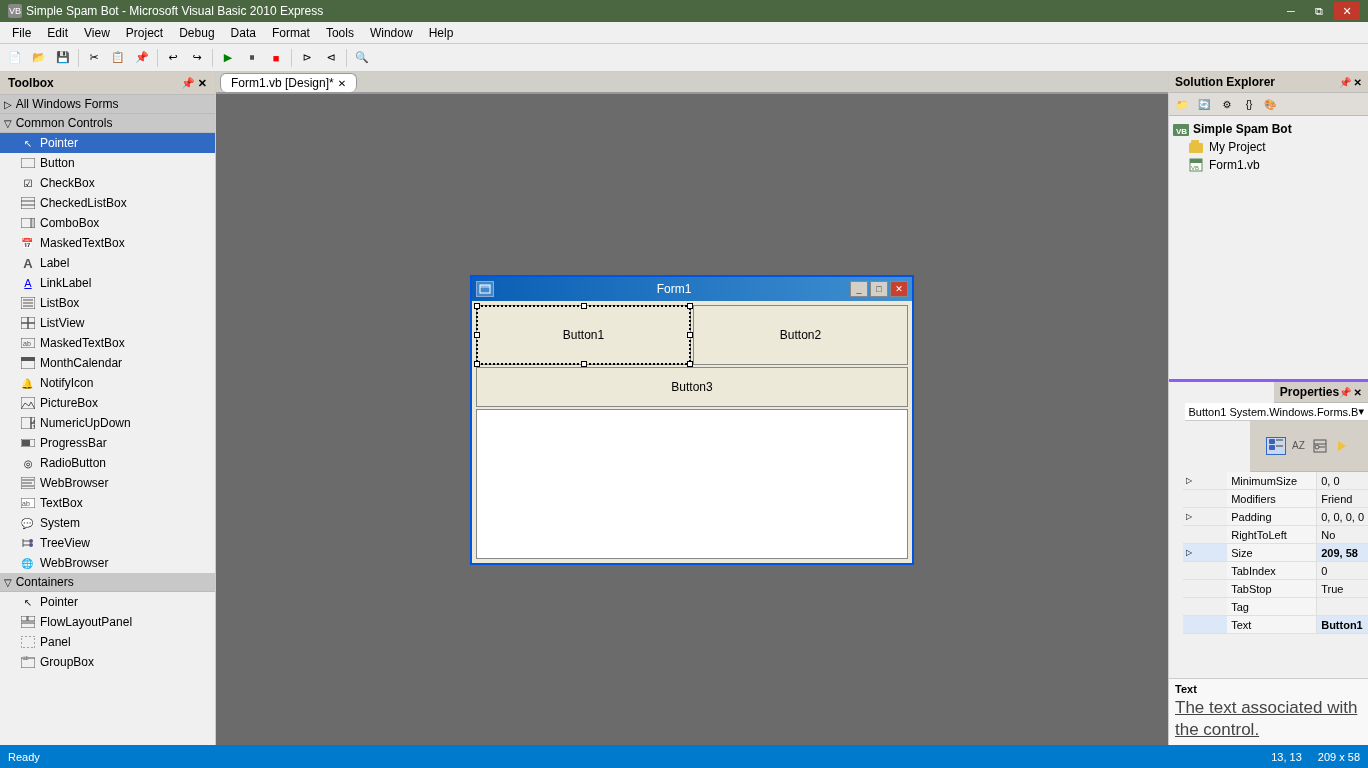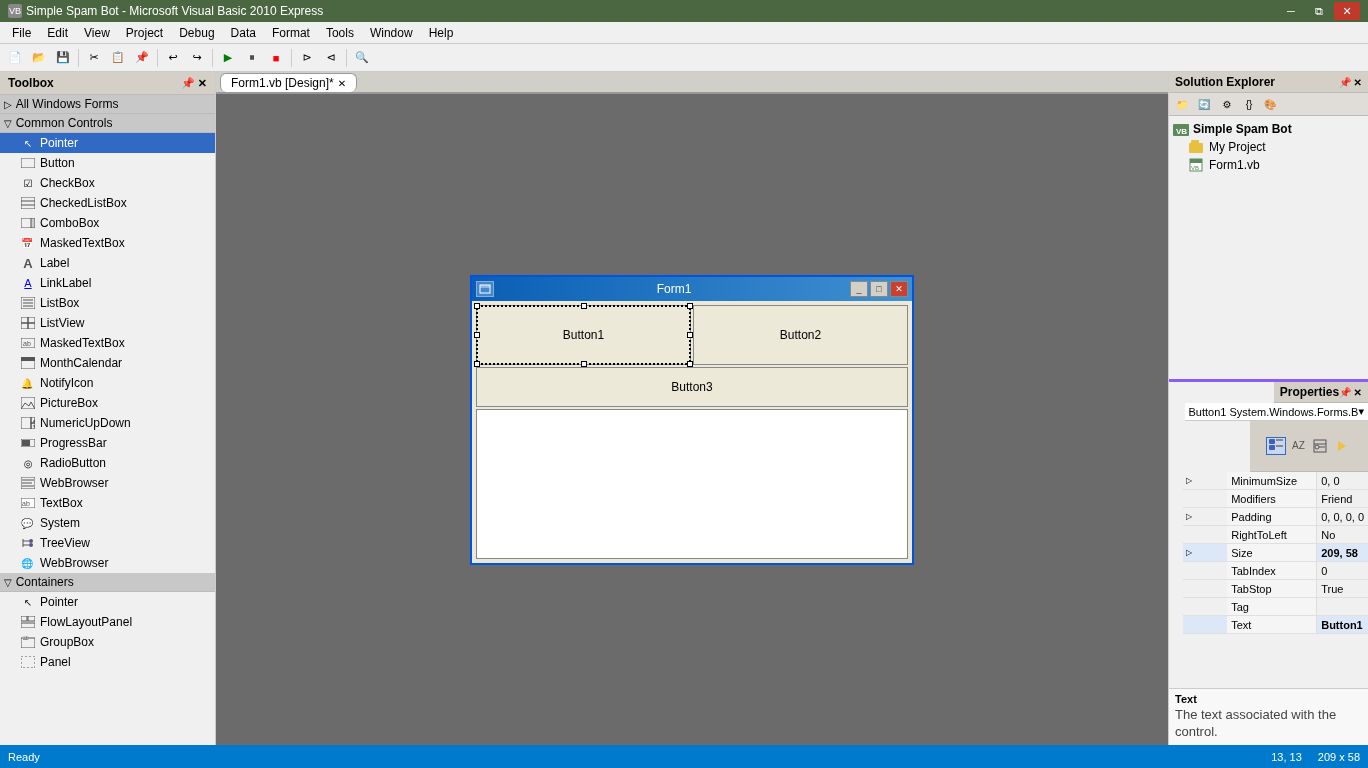--- a/index.html
+++ b/index.html
@@ -70,21 +70,21 @@
     .prop-toolbar { background: #d4d0c8; padding: 16px; display: flex; gap: 2px; border-bottom: 1px solid #bbb; }
     .prop-tb-btn { width: 20px; height: 18px; display: flex; align-items: center; justify-content: center; border: 1px solid transparent; cursor: pointer; font-size: 10px; }
     .prop-tb-btn.active { background: #c8d8f0; border-color: #316ac5; }
     .prop-list { flex: 1; overflow-y: auto; font-size: 11px; }
     .prop-row { display: flex; border-bottom: 1px solid #e0e0e0; min-height: 18px; }
     .prop-name { width: 90px; padding: 1px 4px; background: #f5f5f5; border-right: 1px solid #ddd; flex-shrink: 0; display: flex; align-items: center; margin-left: 32px; }
     .prop-value { flex: 1; padding: 1px 4px; display: flex; align-items: center; }
     .prop-expand { width: 12px; display: flex; align-items: center; justify-content: center; cursor: pointer; font-size: 8px; }
     .prop-footer { padding: 4px 6px; border-top: 1px solid #ccc; font-size: 11px; background: #f8f8f8; }
     .prop-footer-title { font-weight: bold; margin-bottom: 2px; }
-    .prop-footer-desc { color: #444; font-size: 13px; line-height: 1.3; }
+    .prop-footer-desc { color: #444; font-size: 17px; line-height: 1.3; text-decoration: underline; }
 
     
     .sol-tree { flex: 1; overflow-y: auto; padding: 4px; font-size: 12px; }
     .sol-item { display: flex; align-items: center; padding: 1px 0; cursor: pointer; }
     .sol-icon { width: 16px; height: 16px; margin-right: 4px; flex-shrink: 0; display: flex; align-items: center; justify-content: center; font-size: 11px; }
 
     
     .status-bar { height: 23px; background: #007acc; display: flex; align-items: center; padding: 0 8px; color: white; font-size: 11px; justify-content: space-between; }
     .status-left { display: flex; gap: 16px; }
     .status-right { display: flex; gap: 16px; }
@@ -349,34 +349,34 @@
               <rect x="0" y="0" width="6" height="5" fill="none" stroke="#555" stroke-width="1"></rect>
               <rect x="7" y="0" width="7" height="5" fill="none" stroke="#555" stroke-width="1"></rect>
               <rect x="0" y="7" width="14" height="5" fill="none" stroke="#555" stroke-width="1"></rect>
             </svg>
         </div>
         <span>FlowLayoutPanel</span>
       </div>
       <div class="toolbox-item">
         <div class="toolbox-item-icon">
           <svg width="14" height="12">
+              <rect x="0" y="0" width="14" height="12" fill="none" stroke="#555" stroke-width="1" stroke-dasharray="2,2"></rect>
+            </svg>
+        </div>
+        <span>Panel</span>
+      </div>
+      <div class="toolbox-item">
+        <div class="toolbox-item-icon">
+          <svg width="14" height="12">
               <rect x="0" y="2" width="14" height="10" fill="none" stroke="#555" stroke-width="1"></rect>
               <rect x="2" y="0" width="5" height="4" fill="#d4d0c8"></rect>
               <text x="2" y="4" font-size="5" fill="#555">ab</text>
             </svg>
         </div>
         <span>GroupBox</span>
-      </div>
-      <div class="toolbox-item">
-        <div class="toolbox-item-icon">
-          <svg width="14" height="12">
-              <rect x="0" y="0" width="14" height="12" fill="none" stroke="#555" stroke-width="1" stroke-dasharray="2,2"></rect>
-            </svg>
-        </div>
-        <span>Panel</span>
       </div>
     </div>
   </div>
 
   <div class="center-area">
 
     <div class="tab-bar">
       <div class="tab active">
         <span>Form1.vb [Design]*</span>
         <span class="tab-close">✕</span>

